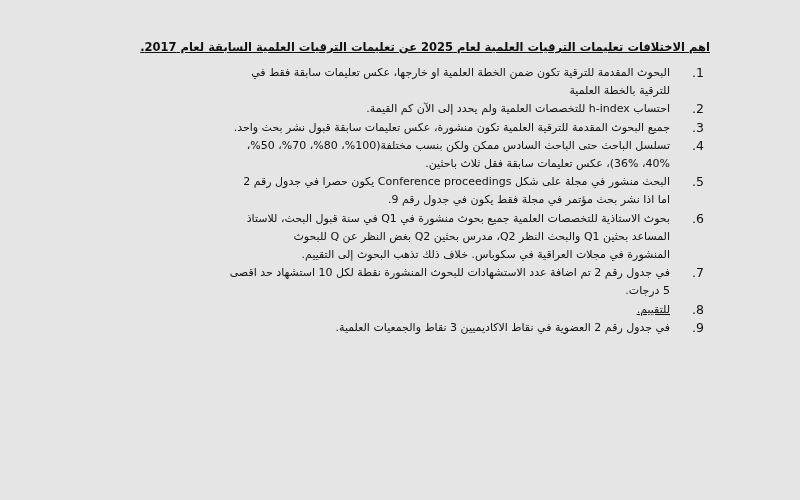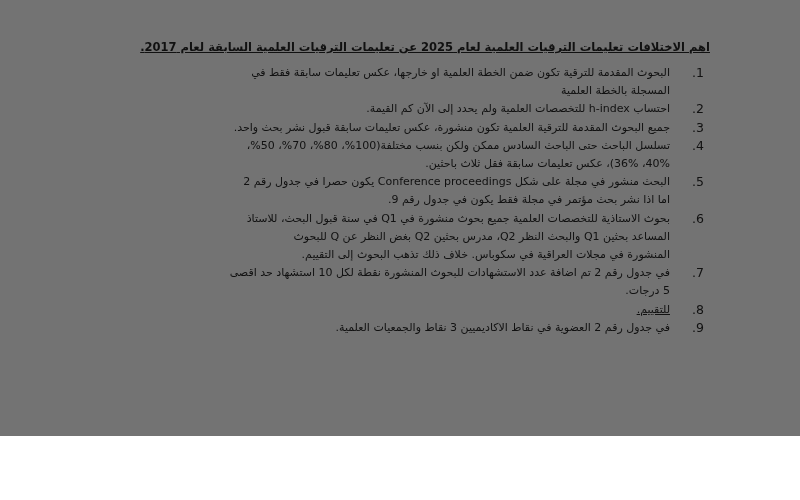--- a/index.html
+++ b/index.html
@@ -1,37 +1,37 @@
 <!DOCTYPE html>
 <html><head>
 <meta charset="utf-8">
 <style>
   html, body { margin: 0; padding: 0; background: #ffffff; }
   body { width: 800px; height: 500px; overflow: hidden; position: relative;
          font-family: "DejaVu Sans", "Liberation Sans", sans-serif; color: #111; }
-  .page { position: absolute; left: 0; top: 0; width: 800px; height: 436px; background: #737373; }
+  .page { position: absolute; left: 0; top: 0; width: 800px; height: 500px; background: #e5e5e5; }
   .title { position: absolute; top: 40px; left: 92px; width: 618px; direction: rtl; text-align: right;
            font-size: 11.5px; font-weight: bold; text-decoration: underline; white-space: nowrap; letter-spacing: 0px; }
   .list { position: absolute; top: 64px; left: 92px; width: 612px; direction: rtl; margin: 0; padding: 0; list-style: none; }
   .item { position: relative; font-size: 11px; line-height: 18.2px; padding-right: 34px; margin: 0; text-align: right; }
   .num { position: absolute; right: 0; top: 0; width: 26px; text-align: right; font-size: 12.5px; direction: ltr; }
   .line { display: block; white-space: nowrap; text-align: right; }
   .underline { text-decoration: underline; }
 </style>
 </head>
 <body>
 
 <div class="page">
   <div class="title">اهم الاختلافات تعليمات الترقيات العلمية لعام 2025 عن تعليمات الترقيات العلمية السابقة لعام 2017.</div>
 
   <ol class="list">
     <li class="item">
       <span class="num">.1</span>
       <span class="line">البحوث المقدمة للترقية تكون ضمن الخطة العلمية او خارجها، عكس تعليمات سابقة فقط في</span>
-      <span class="line">المسجلة بالخطة العلمية</span>
+      <span class="line">للترقية بالخطة العلمية</span>
     </li>
     <li class="item">
       <span class="num">.2</span>
       <span class="line">احتساب h-index للتخصصات العلمية ولم يحدد إلى الآن كم القيمة.</span>
     </li>
     <li class="item">
       <span class="num">.3</span>
       <span class="line">جميع البحوث المقدمة للترقية العلمية تكون منشورة، عكس تعليمات سابقة قبول نشر بحث واحد.</span>
     </li>
     <li class="item">

